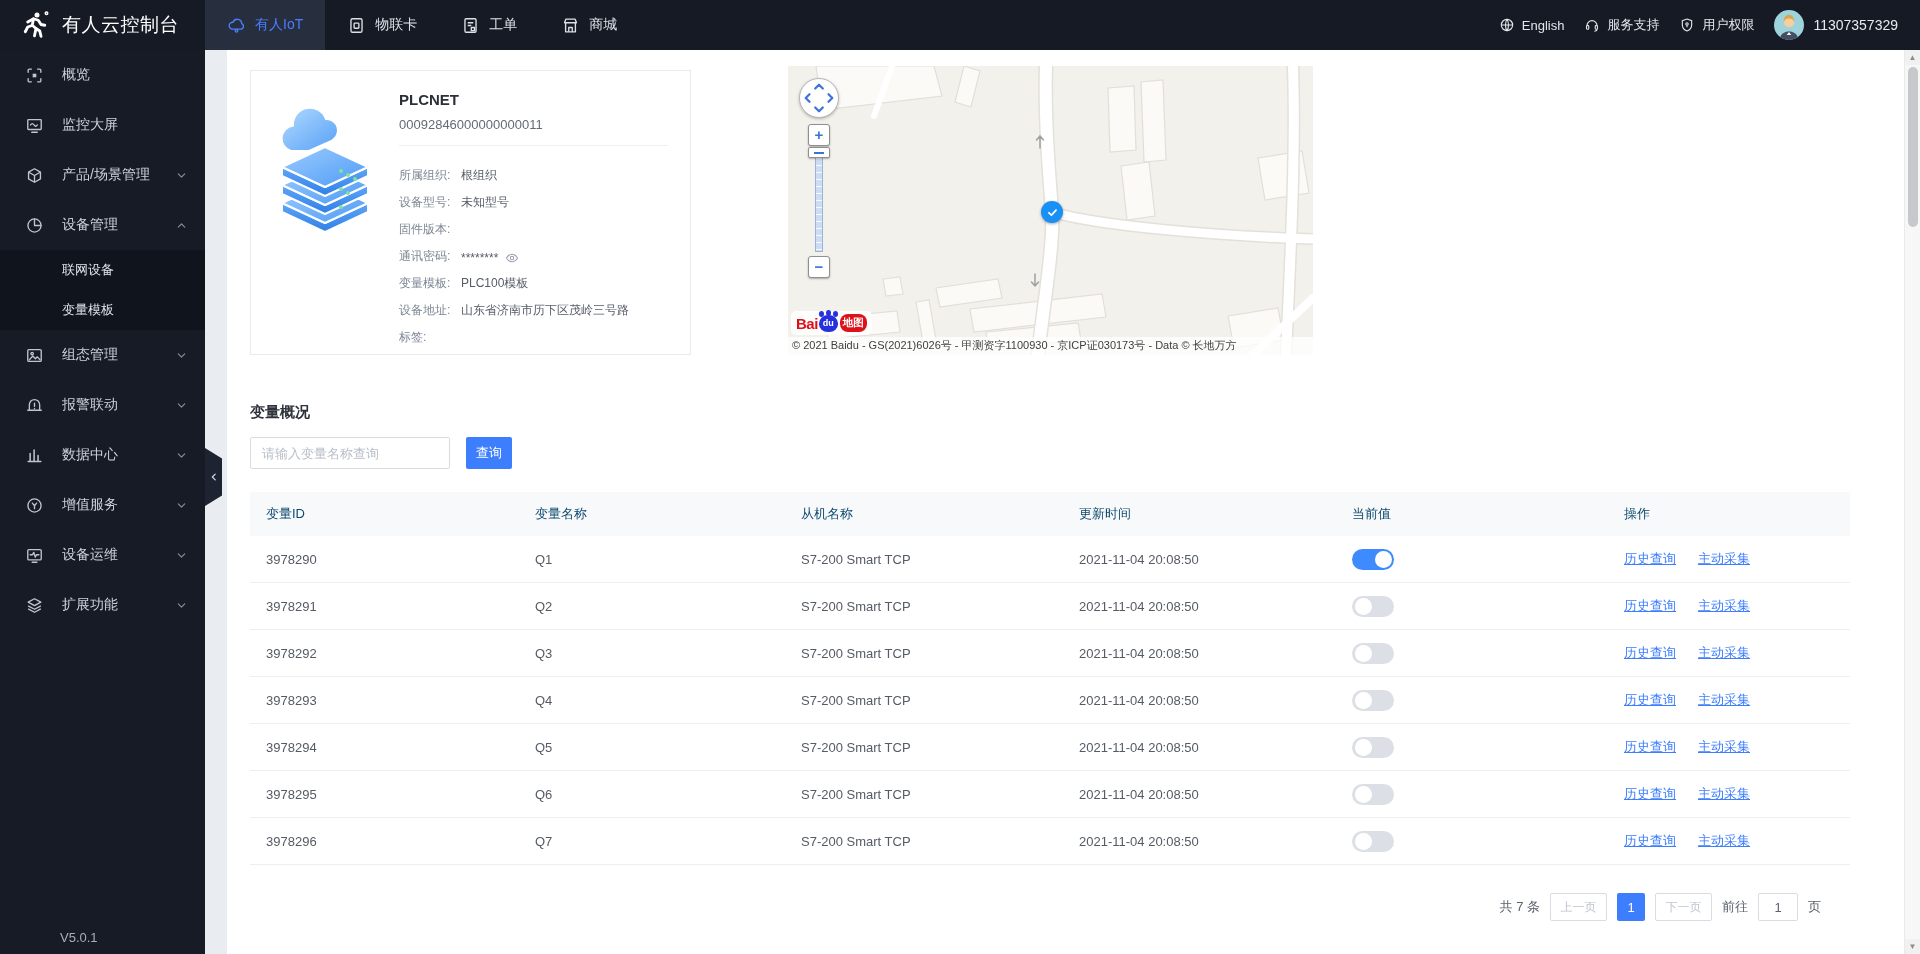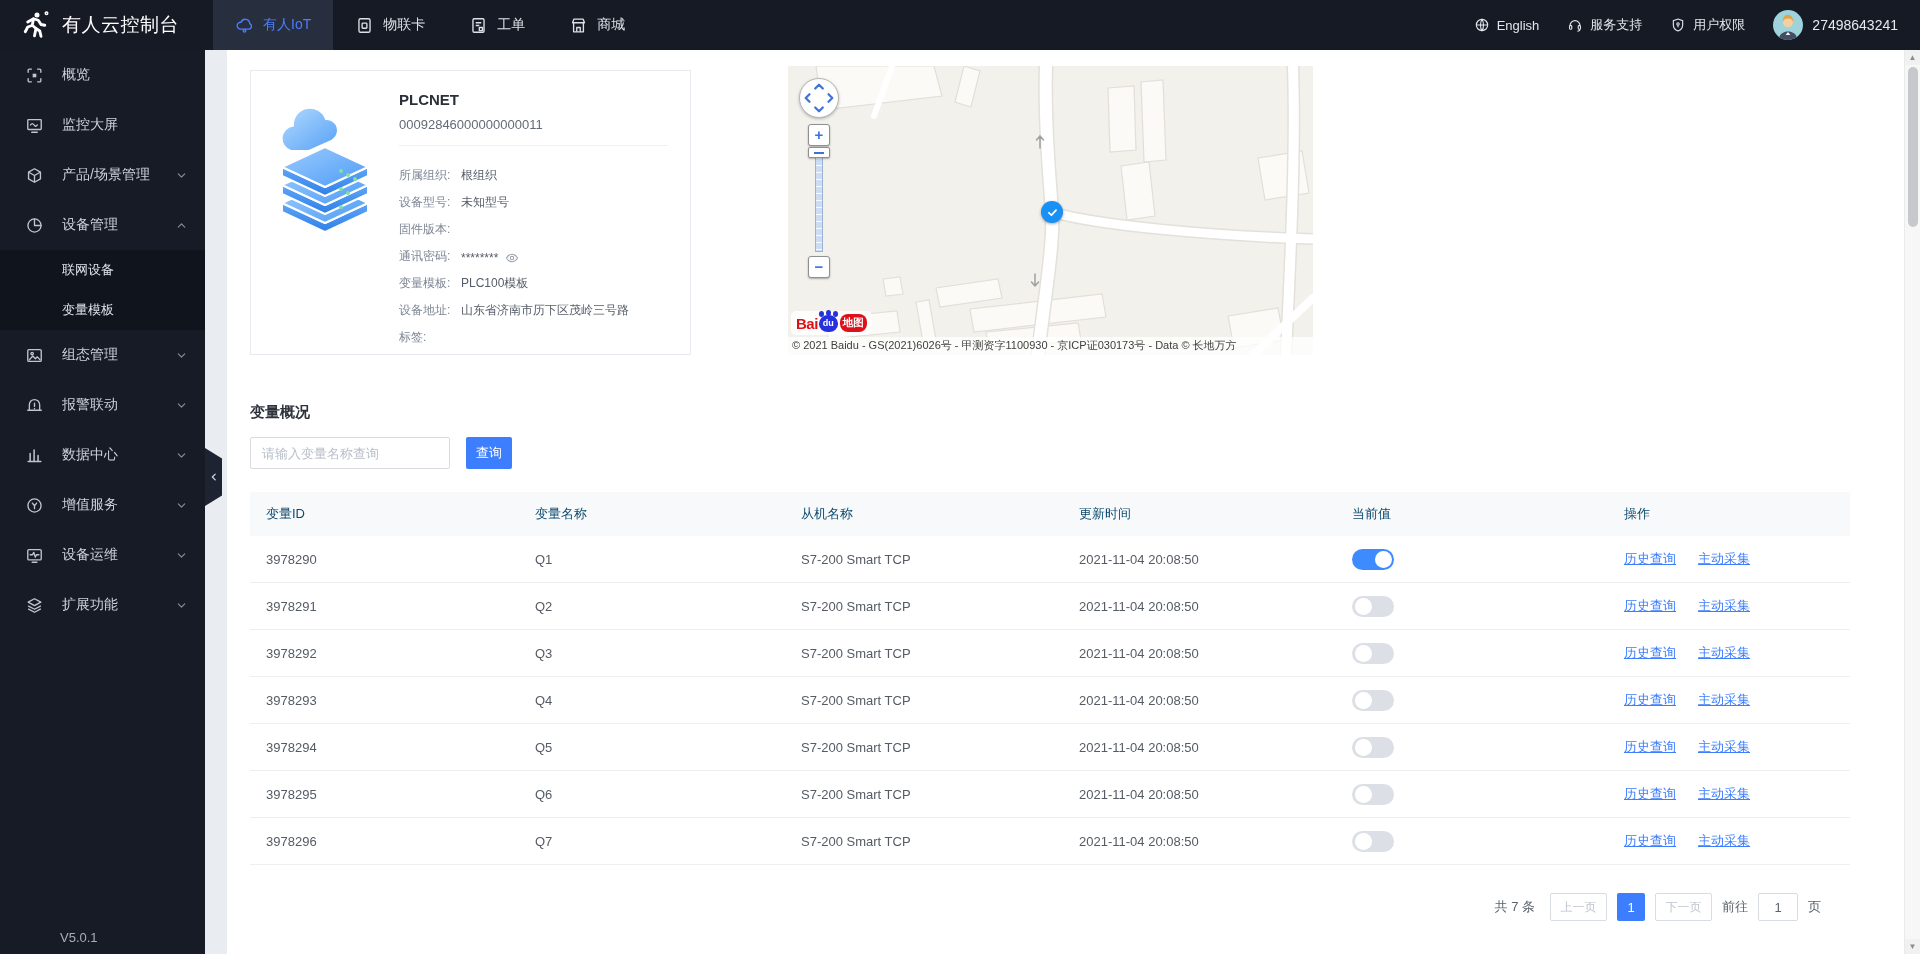--- a/index.html
+++ b/index.html
@@ -5,25 +5,25 @@
   *{margin:0;padding:0;box-sizing:border-box}
   html,body{width:1920px;height:954px;overflow:hidden}
   body{font-family:"Liberation Sans","DejaVu Sans",sans-serif;background:#fff;position:relative;color:#333}
 
   
   .header{position:absolute;top:0;left:0;right:0;height:50px;background:#161a24;display:flex;align-items:stretch;z-index:40}
   .logo-wrap{width:205px;display:flex;align-items:center;gap:12px;padding-left:20px;flex-shrink:0}
   .logo-icon{color:#fff}
   .logo-icon svg{width:30px;height:30px;display:block}
   .logo-title{color:#fff;font-size:19px;white-space:nowrap;letter-spacing:.5px}
-  .tabs{display:flex;margin-left:8px}
+  .tabs{display:flex;}
   .tab{display:flex;align-items:center;gap:9px;padding:0 22px;font-size:14px;color:#dde1e8;cursor:pointer}
   .tab .t-icon svg{width:19px;height:19px;display:block}
   .tab.active{background:#272e3e;color:#4a7dff}
-  .header-right{margin-left:auto;display:flex;align-items:center;gap:28px;padding-right:22px}
+  .header-right{margin-left:auto;display:flex;align-items:center;gap:20px;padding-right:22px}
   .h-item{display:flex;align-items:center;gap:7px;color:#e2e5eb;font-size:13px;cursor:pointer;white-space:nowrap}
   .h-item svg{width:16px;height:16px;display:block}
   .user{display:flex;align-items:center;gap:9px;color:#e6e9ee;font-size:14px;cursor:pointer}
   .avatar{width:30px;height:30px;border-radius:50%;overflow:hidden;flex-shrink:0}
   .avatar svg{display:block}
 
   
   .sidebar{position:absolute;top:50px;left:0;bottom:0;width:205px;background:#171b26;z-index:30}
   .side-item{height:50px;display:flex;align-items:center;padding:0 18px 0 25px;color:#ccd1da;font-size:14px;cursor:pointer;white-space:nowrap}
   .s-icon{width:19px;height:19px;margin-right:18px;color:#bfc5d0;flex-shrink:0}
@@ -92,21 +92,21 @@
   .link{color:#3d7eff;text-decoration:underline;cursor:pointer;margin-right:22px}
   .toggle{width:42px;height:21px;border-radius:11px;position:relative;cursor:pointer}
   .toggle.on{background:#3d8bff}
   .toggle.off{background:#dce0e6}
   .knob{position:absolute;top:2px;width:17px;height:17px;border-radius:50%;background:#fff}
   .toggle.on .knob{right:2.5px}
   .toggle.off .knob{left:2.5px}
 
   
   .pagination{position:absolute;left:45px;top:843px;width:1600px;display:flex;justify-content:flex-end;align-items:center;gap:10px;padding-right:29px;font-size:13px;color:#5c636d}
-  .pg-total{margin-right:5px}
+  .pg-total{}
   .pg-btn{min-width:57px;height:28px;border:1px solid #d8dce3;border-radius:2px;background:#fff;color:#bec4ce;font-size:12px;display:flex;align-items:center;justify-content:center;padding:0 8px;cursor:default}
   .pg-cur{width:28px;height:28px;background:#3d7eff;color:#fff;border-radius:2px;display:flex;align-items:center;justify-content:center;cursor:pointer}
   .goto-input{width:40px;height:28px;border:1px solid #d8dce3;border-radius:2px;text-align:center;font-size:13px;color:#5c636d;outline:none}
 
   
   .scrollbar{position:absolute;top:50px;right:0;bottom:0;width:16px;background:#f7f7f7;border-left:1px solid #eaeaea;z-index:50}
   .sb-arrow{position:absolute;left:0;width:100%;height:15px;display:flex;align-items:center;justify-content:center;color:#8d8d8d;font-size:8px;background:#f1f1f1}
   .sb-arrow.up{top:0}
   .sb-arrow.down{bottom:0}
   .sb-thumb{position:absolute;left:2.5px;top:17px;width:10px;height:160px;background:#c6c8cb;border-radius:5px;cursor:pointer}
@@ -202,21 +202,21 @@
     <span class="user">
       <span class="avatar">
         <svg viewBox="0 0 30 30" width="30" height="30">
           <rect width="30" height="30" fill="#9ed3dc"></rect>
           <circle cx="15" cy="12.2" r="5.1" fill="#f7cf9e"></circle>
           <path d="M9.9 12c-.4-4.2 2-7.2 5.1-7.2s5.5 3 5.1 7.2c-.9-2.6-1.9-3.6-5.1-3.6s-4.2 1-5.1 3.6z" fill="#dda44c"></path>
           <path d="M5.8 30c0-5.8 4.6-8.4 9.2-8.4s9.2 2.6 9.2 8.4z" fill="#454d63"></path>
           <path d="M15 22l-2.4 3h4.8z" fill="#f2f4f7"></path>
         </svg>
       </span>
-      <span>27498643241</span>
+      <span>11307357329</span>
     </span>
   </div>
 </div>
 
 <div class="sidebar">
   <div>
       <div class="side-item">
         <span class="s-icon">
           <svg viewBox="0 0 24 24" fill="none" stroke="currentColor" stroke-width="1.7" stroke-linecap="round" stroke-linejoin="round">
             <path d="M4 8V5.5A1.5 1.5 0 0 1 5.5 4H8M16 4h2.5A1.5 1.5 0 0 1 20 5.5V8M20 16v2.5a1.5 1.5 0 0 1-1.5 1.5H16M8 20H5.5A1.5 1.5 0 0 1 4 18.5V16"></path>

